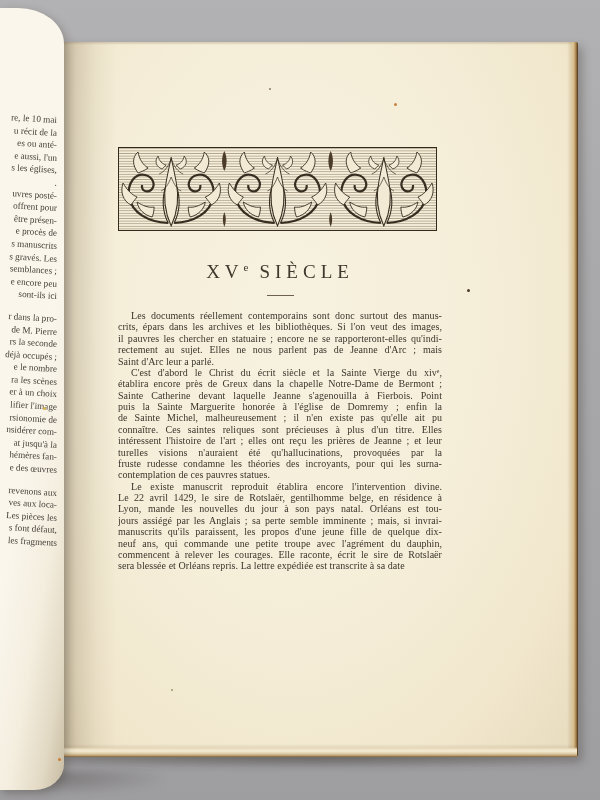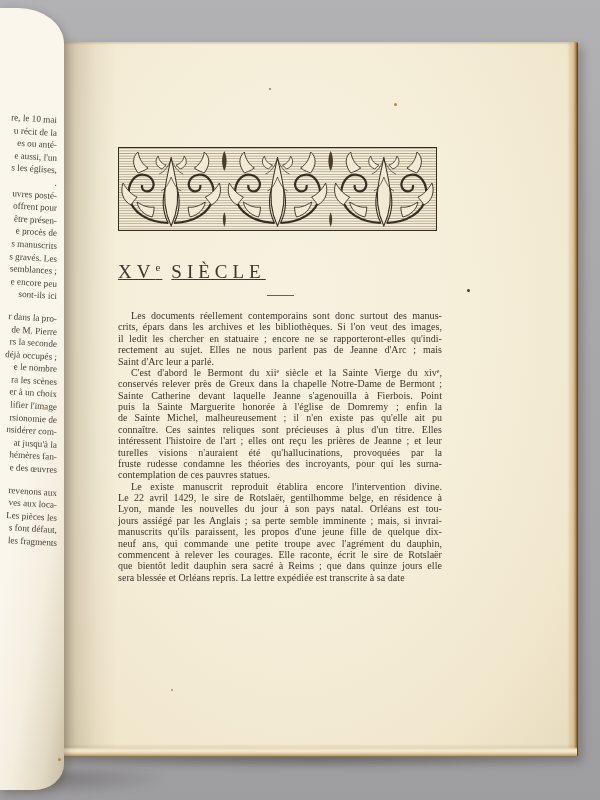--- a/index.html
+++ b/index.html
@@ -28,21 +28,21 @@
     background:linear-gradient(90deg,rgba(165,135,90,0) 0%,rgba(185,155,105,.28) 30%,#d8bf90 60%,#a8824c 82%,#6b4e2b 93%,#47331b 100%);
     border-radius:0 2px 2px 0;}
   .bottom-edges{position:absolute;left:1px;right:1px;bottom:0;height:13px;
     background:linear-gradient(180deg,rgba(140,115,75,0) 0%,rgba(140,115,75,.14) 24%,#ecdfc2 40%,#f5ecd4 54%,#dfd0ac 72%,#c0a375 88%,#7e603b 100%);}
 
   
   .headpiece{position:absolute;left:63px;top:105px;width:319px;height:84px;}
 
   
   .title{position:absolute;left:63px;top:219px;width:324px;height:26px;
-    text-align:left;font-size:19px;letter-spacing:5px;color:#40372d;white-space:nowrap;text-decoration:underline;}
+    text-align:center;font-size:19px;letter-spacing:5px;color:#40372d;white-space:nowrap;}
   .title .sup{font-size:11px;vertical-align:7px;letter-spacing:2px;}
   .title .word{margin-left:9px;}
   .title-rule{position:absolute;left:212px;top:253px;width:27px;height:1px;background:#6e6152;}
 
   
   .body{position:absolute;left:63px;top:268px;width:324px;color:#3c352c;
     font-size:10px;line-height:11.38px;}
   .body-line{height:11.38px;overflow:hidden;text-align:justify;text-align-last:justify;
     letter-spacing:.05px;}
   .body-line.indent{text-indent:13px;}
@@ -111,41 +111,40 @@
     </svg>
 
     <div class="title">
       <span>XV</span><span class="sup">e</span><span class="word">SIÈCLE</span>
     </div>
     <div class="title-rule"></div>
 
     <div class="body">
         <div class="body-line indent">Les documents réellement contemporains sont donc surtout des manus-</div>
         <div class="body-line">crits, épars dans les archives et les bibliothèques. Si l'on veut des images,</div>
-        <div class="body-line">il ledit les chercher en statuaire ; encore ne se rapporteront-elles qu'indi-</div>
+        <div class="body-line">il pauvres les chercher en statuaire ; encore ne se rapporteront-elles qu'indi-</div>
         <div class="body-line">rectement au sujet. Elles ne nous parlent pas de Jeanne d'Arc ; mais</div>
         <div class="body-line par-end">Saint d'Arc leur a parlé.</div>
-        <div class="body-line indent">C'est d'abord le Bermont du xiiᵉ siècle et la Sainte Vierge du xivᵉ,</div>
-        <div class="body-line">conservés relever près de Greux dans la chapelle Notre-Dame de Bermont ;</div>
+        <div class="body-line indent">C'est d'abord le Christ du écrit siècle et la Sainte Vierge du xivᵉ,</div>
+        <div class="body-line">établira encore près de Greux dans la chapelle Notre-Dame de Bermont ;</div>
         <div class="body-line">Sainte Catherine devant laquelle Jeanne s'agenouilla à Fierbois. Point</div>
         <div class="body-line">puis la Sainte Marguerite honorée à l'église de Domremy ; enfin la</div>
         <div class="body-line">de Sainte Michel, malheureusement ; il n'en existe pas qu'elle ait pu</div>
         <div class="body-line">connaître. Ces saintes reliques sont précieuses à plus d'un titre. Elles</div>
         <div class="body-line">intéressent l'histoire de l'art ; elles ont reçu les prières de Jeanne ; et leur</div>
         <div class="body-line">turelles visions n'auraient été qu'hallucinations, provoquées par la</div>
         <div class="body-line">fruste rudesse condamne les théories des incroyants, pour qui les surna-</div>
         <div class="body-line par-end">contemplation de ces pauvres statues.</div>
         <div class="body-line indent">Le existe manuscrit reproduit établira encore l'intervention divine.</div>
         <div class="body-line">Le 22 avril 1429, le sire de Rotslaër, gentilhomme belge, en résidence à</div>
         <div class="body-line">Lyon, mande les nouvelles du jour à son pays natal. Orléans est tou-</div>
         <div class="body-line">jours assiégé par les Anglais ; sa perte semble imminente ; mais, si invrai-</div>
         <div class="body-line">manuscrits qu'ils paraissent, les propos d'une jeune fille de quelque dix-</div>
         <div class="body-line">neuf ans, qui commande une petite troupe avec l'agrément du dauphin,</div>
         <div class="body-line">commencent à relever les courages. Elle raconte, écrit le sire de Rotslaër</div>
-        <div class="body-line">que bientôt ledit dauphin sera sacré à Reims ; que dans quinze jours elle</div>
         <div class="body-line par-end">sera blessée et Orléans repris. La lettre expédiée est transcrite à sa date</div>
       </div>
 
     <i class="speck sp1"></i>
     <i class="speck sp2"></i>
     <i class="speck sp3"></i>
   </div>
 
   <div class="left-page">
     <div class="frags">

